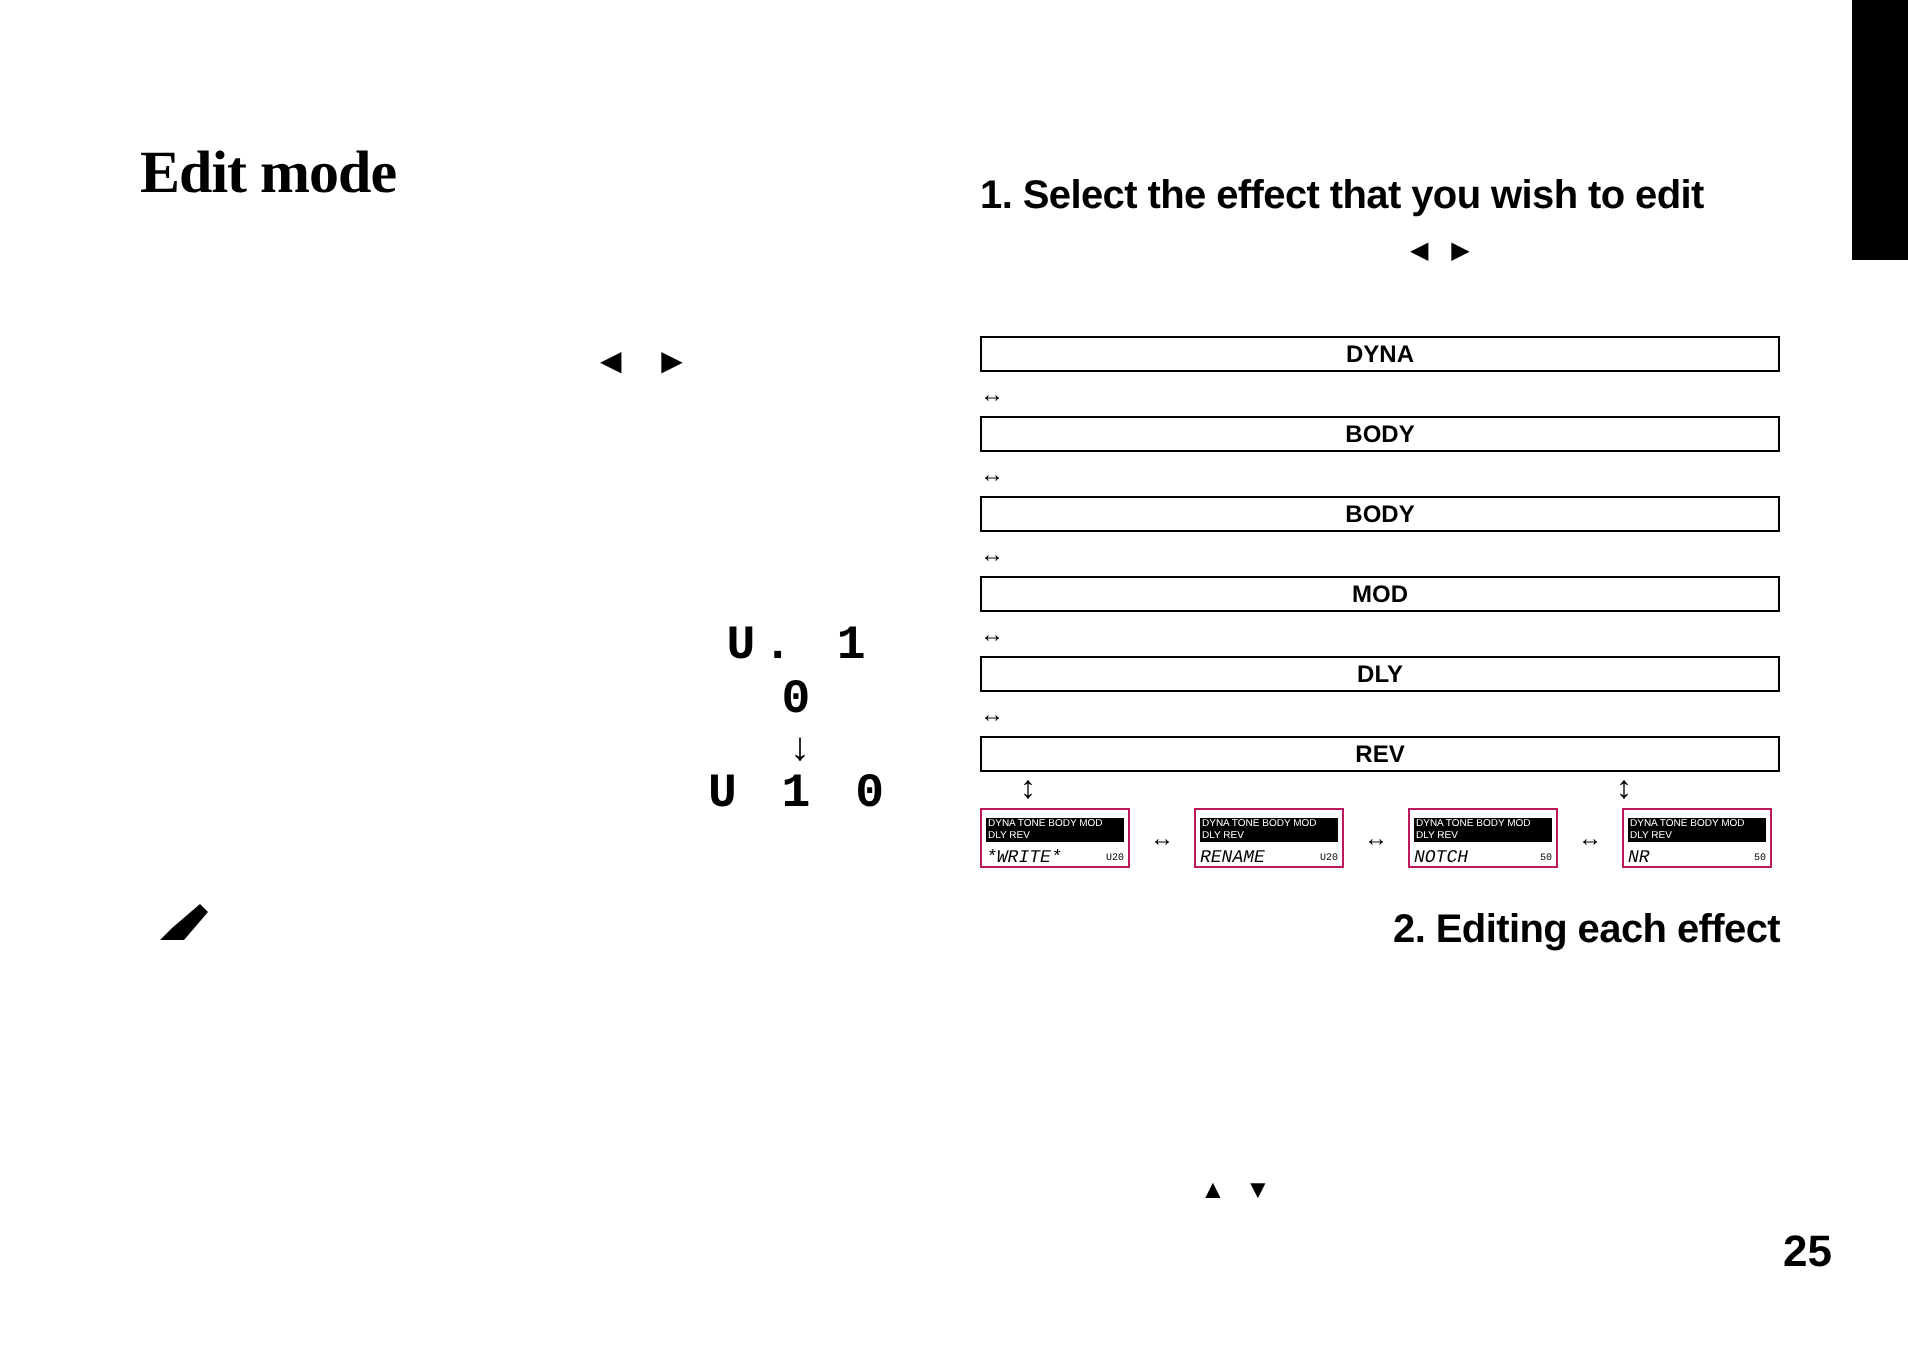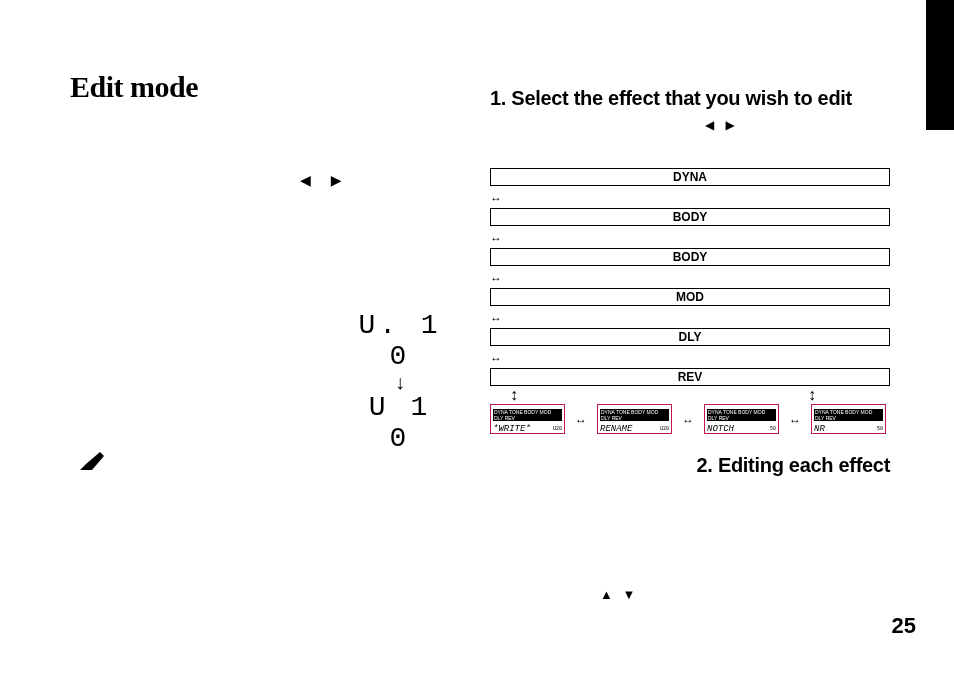--- a/index.html
+++ b/index.html
@@ -48,23 +48,23 @@
     font-family: Liberation Serif, serif;
     letter-spacing: -0.5px;
   }
   .arrows-lr {
     font-size: 14px;
     letter-spacing: 8px;
     font-family: Arial, sans-serif;
   }
   .lcd {
     font-family: "Courier New", monospace;
-    font-size: 28px;
+    font-size: 24px;
     letter-spacing: 4px;
-    font-weight: 400;
+    font-weight: 700;
   }
   .lcd-block {
     position: absolute;
     left: 280px;
     top: 240px;
     width: 100px;
     text-align: center;
   }
   .down-arrow {
     font-size: 20px;

